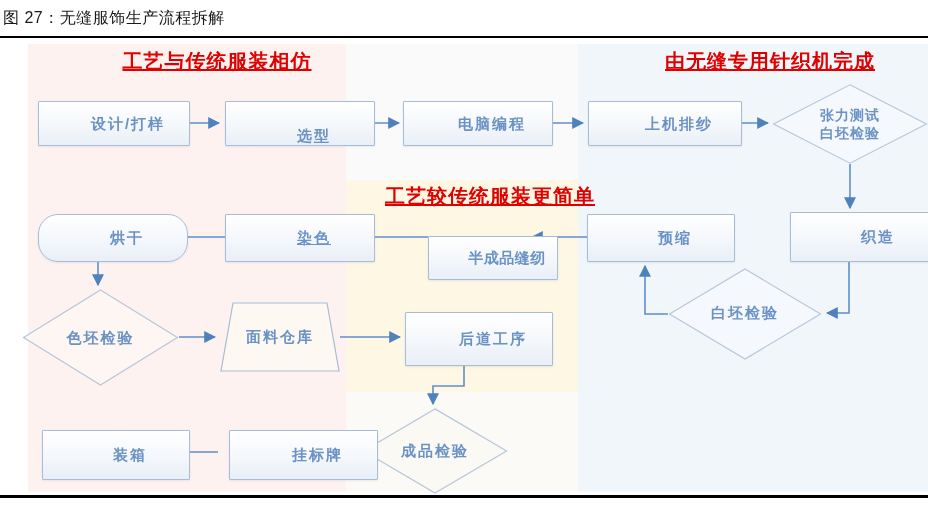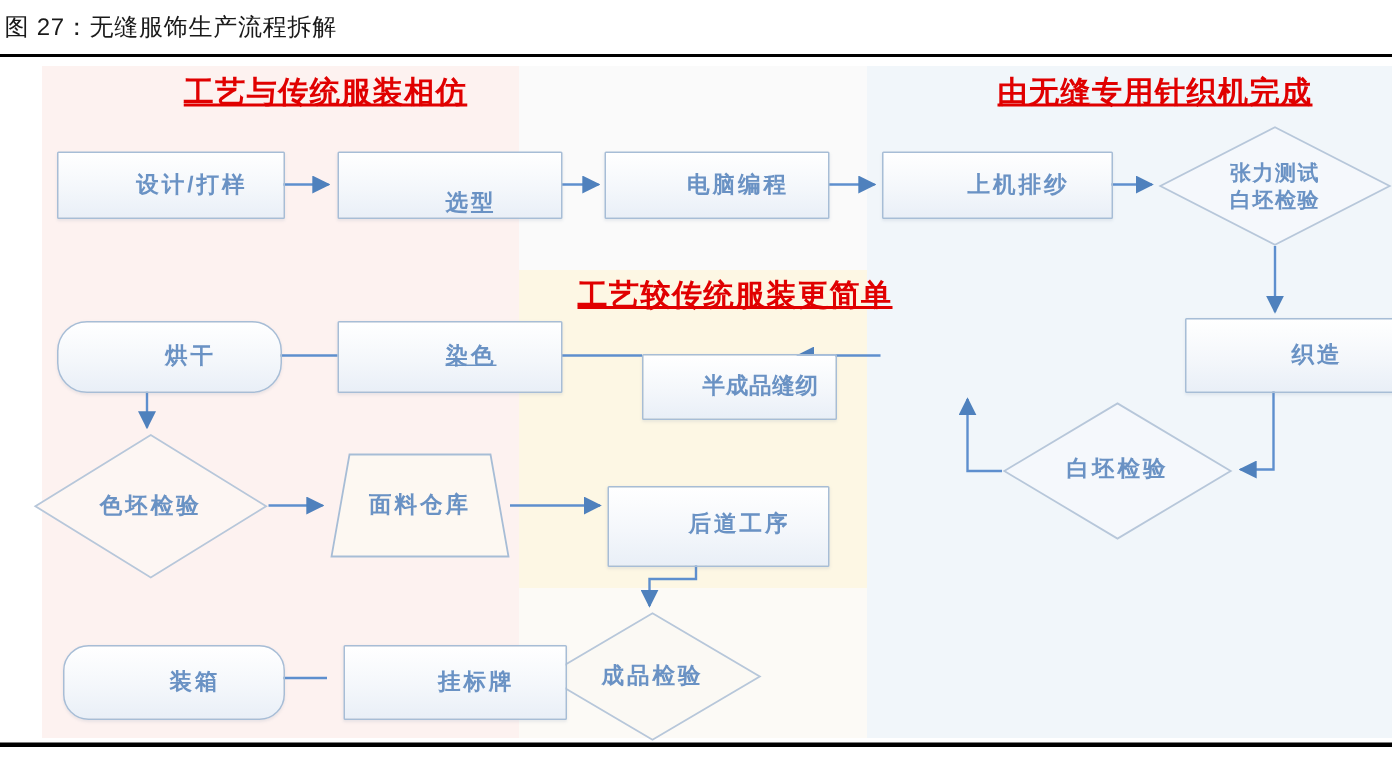--- a/index.html
+++ b/index.html
@@ -105,20 +105,23 @@
   <div class="node rect" style="left:790px;top:212px;width:118px;height:48px;">
     <span class="shape-label">织造</span>
   </div>
   <div class="node" style="left:668px;top:268px;width:154px;height:92px;font-family:Liberation Serif, serif;">
     <svg class="shape-svg" viewBox="0 0 100 100" preserveAspectRatio="none">
       <polygon points="50,1 99,50 50,99 1,50" fill="#f5f8fc" stroke="#b7c7da" stroke-width="1.2" vector-effect="non-scaling-stroke"></polygon>
     </svg>
     <span class="shape-label">白坯检验</span>
   </div>
 
+  <div class="node rect" style="left:587px;top:214px;width:118px;height:46px;">
+    <span class="shape-label">预缩</span>
+  </div>
   <div class="node rect" style="left:428px;top:216px;width:100px;height:42px;letter-spacing:0.5px;margin-top:20px;">
     <span class="shape-label">半成品缝纫</span>
   </div>
   <div class="node rect" style="left:225px;top:214px;width:120px;height:46px;text-decoration:underline;">
     <span class="shape-label">染色</span>
   </div>
   <div class="node rect" style="left:38px;top:214px;width:120px;height:46px;border-radius:20px;">
     <span class="shape-label">烘干</span>
   </div>
 
@@ -127,31 +130,31 @@
       <polygon points="50,1 99,50 50,99 1,50" fill="#fdf6f3" stroke="#b7c7da" stroke-width="1.2" vector-effect="non-scaling-stroke"></polygon>
     </svg>
     <span class="shape-label">色坯检验</span>
   </div>
   <div class="node" style="left:220px;top:302px;width:120px;height:70px;">
     <svg class="shape-svg" viewBox="0 0 120 70" preserveAspectRatio="none">
       <polygon points="13,1 107,1 119,69 1,69" fill="#fdf8f2" stroke="#a7bdd6" stroke-width="1.2" vector-effect="non-scaling-stroke"></polygon>
     </svg>
     <span class="shape-label">面料仓库</span>
   </div>
-  <div class="node rect" style="left:405px;top:324px;width:118px;height:52px;font-family:Liberation Serif, serif;">
+  <div class="node rect" style="left:405px;top:312px;width:118px;height:52px;">
     <span class="shape-label">后道工序</span>
   </div>
 
   <div class="node" style="left:362px;top:408px;width:146px;height:86px;">
     <svg class="shape-svg" viewBox="0 0 100 100" preserveAspectRatio="none">
       <polygon points="50,1 99,50 50,99 1,50" fill="#fbf9f4" stroke="#b7c7da" stroke-width="1.2" vector-effect="non-scaling-stroke"></polygon>
     </svg>
     <span class="shape-label">成品检验</span>
   </div>
   <div class="node rect" style="left:218px;top:430px;width:119px;height:48px;margin-left:11px;">
     <span class="shape-label">挂标牌</span>
   </div>
-  <div class="node rect" style="left:42px;top:430px;width:118px;height:48px;border-radius:17px;">
+  <div class="node rect" style="left:42px;top:430px;width:118px;height:48px;">
     <span class="shape-label">装箱</span>
   </div>
 
   <div class="bottom-rule"></div>
 </div>
 
 </body></html>

